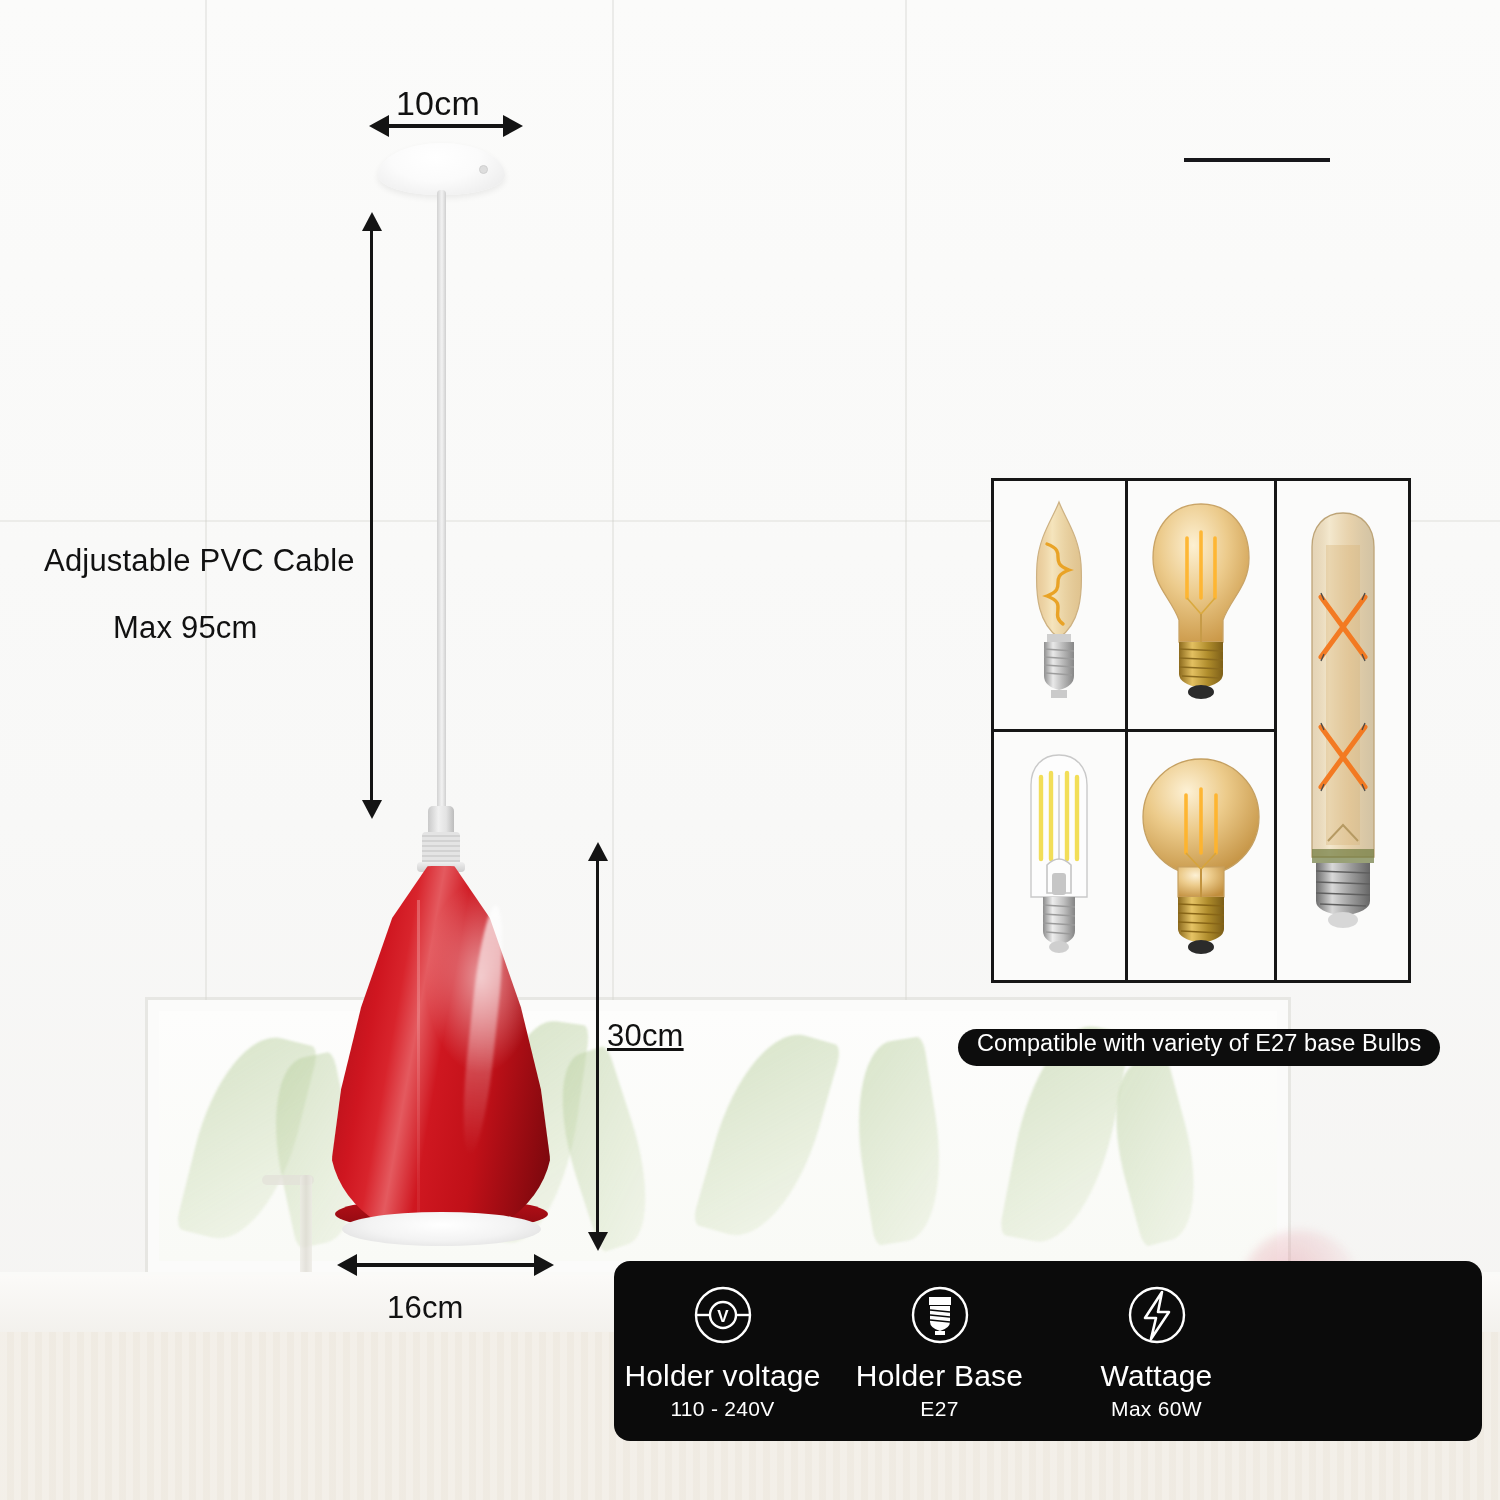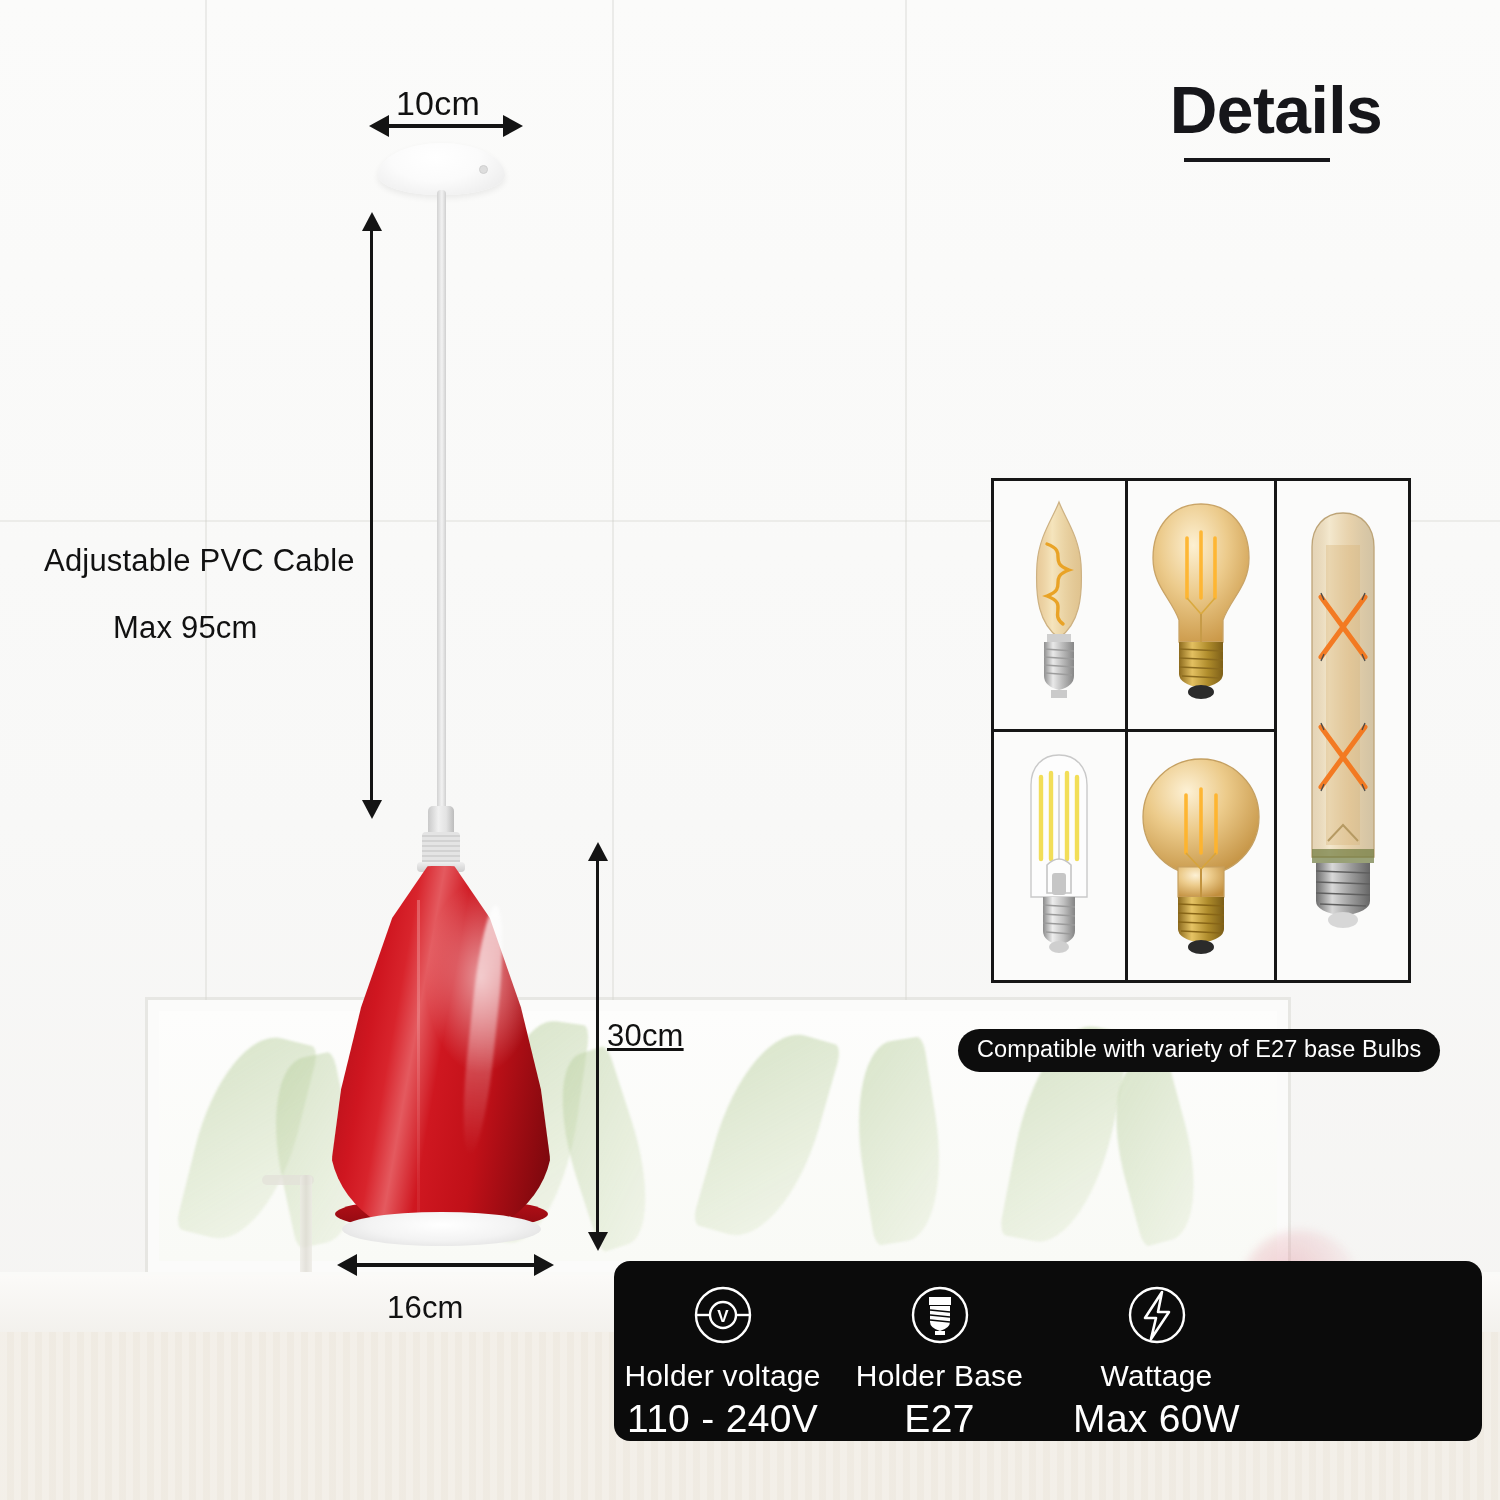--- a/index.html
+++ b/index.html
@@ -168,36 +168,36 @@
     background: #fbfbfa; position: relative; overflow: hidden;
     display: flex; align-items: center; justify-content: center;
   }
   .cell.tall { grid-row: 1 / span 2; grid-column: 3; }
   .bulb-svg { display: block; }
 
   
   .e27-pill {
     position: absolute; left: 958px; top: 1029px;
     background: #0d0d0d; color: #fff; border-radius: 22px;
-    padding: 7px 19px 9px; font-size: 23.5px; letter-spacing: .1px; white-space: nowrap;
+    padding: 1px 19px 9px; font-size: 23.5px; letter-spacing: .1px; white-space: nowrap;
   }
 
   
   .specbar {
     position: absolute; left: 614px; top: 1261px; width: 868px; height: 180px;
     background: #0b0b0b; border-radius: 16px;
     display: grid; grid-template-columns: repeat(4, 1fr);
     align-items: start; padding-top: 18px;
   }
   .spec {
     display: flex; flex-direction: column; align-items: center; gap: 4px; color: #fff;
   }
   .spec-icon { width: 72px; height: 72px; display: block; }
   .spec-label { font-size: 30px; letter-spacing: .2px; margin-top: 4px; }
-  .spec-value { font-size: 39px; letter-spacing: .3px; }
+  .spec-value { font-size: 21px; letter-spacing: .3px; }
 </style>
 </head>
 <body>
 
 <div id="stage">
 
   <div class="bg">
     <div class="bg-wall"></div>
     <div class="bg-panel-line" style="left:205px"></div>
     <div class="bg-panel-line" style="left:612px"></div>
@@ -247,21 +247,20 @@
   <div class="arrow-v" style="left:596px; top:858px; height:380px;"></div>
   <div class="head head-u" style="left:588px; top:842px;"></div>
   <div class="head head-d" style="left:588px; top:1232px;"></div>
   <div class="dim-label big" style="left:607px; top:1018px;text-decoration:underline;">30cm</div>
 
   <div class="arrow-h" style="left:353px; top:1263px; width:185px;"></div>
   <div class="head head-l" style="left:337px; top:1254px;"></div>
   <div class="head head-r" style="left:534px; top:1254px;"></div>
   <div class="dim-label big" style="left:387px; top:1290px;">16cm</div>
 
-  <div class="details-title">Details</div>
   <div class="details-rule"></div>
 
   <div class="bulb-grid">
 
     <div class="cell">
       <svg class="bulb-svg" width="92" height="215" viewBox="0 0 92 215">
         <defs>
           <linearGradient id="gAmber1" x1="0" y1="0" x2="1" y2="0">
             <stop offset="0" stop-color="#d8a24a" stop-opacity=".55"></stop>
             <stop offset=".35" stop-color="#f3dda8" stop-opacity=".75"></stop>

